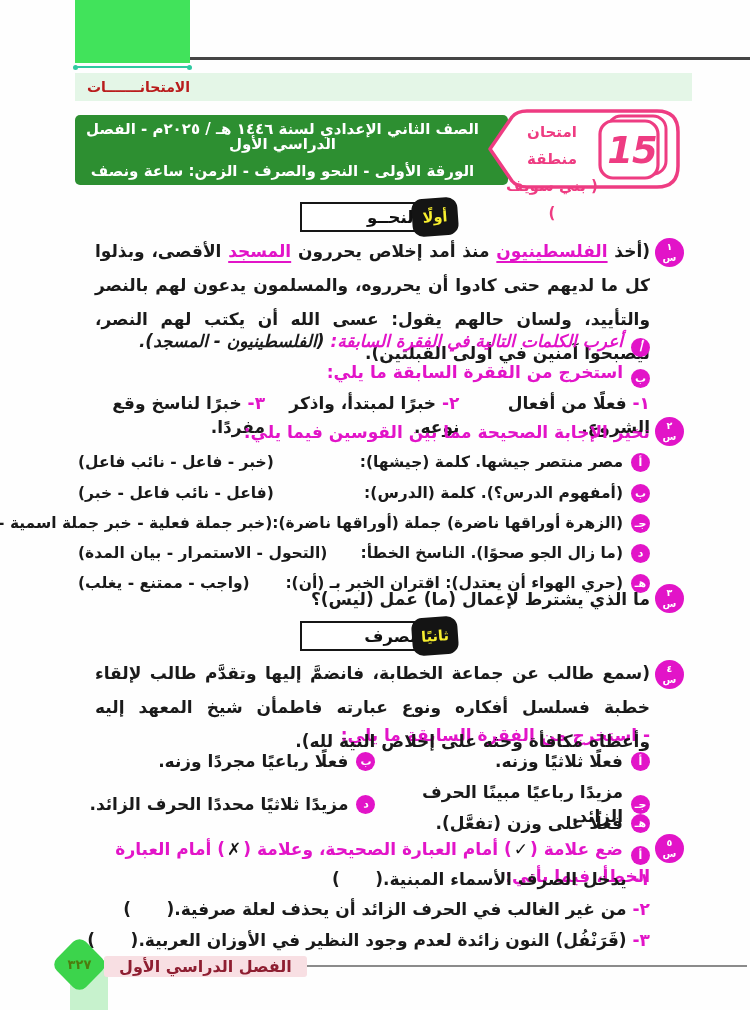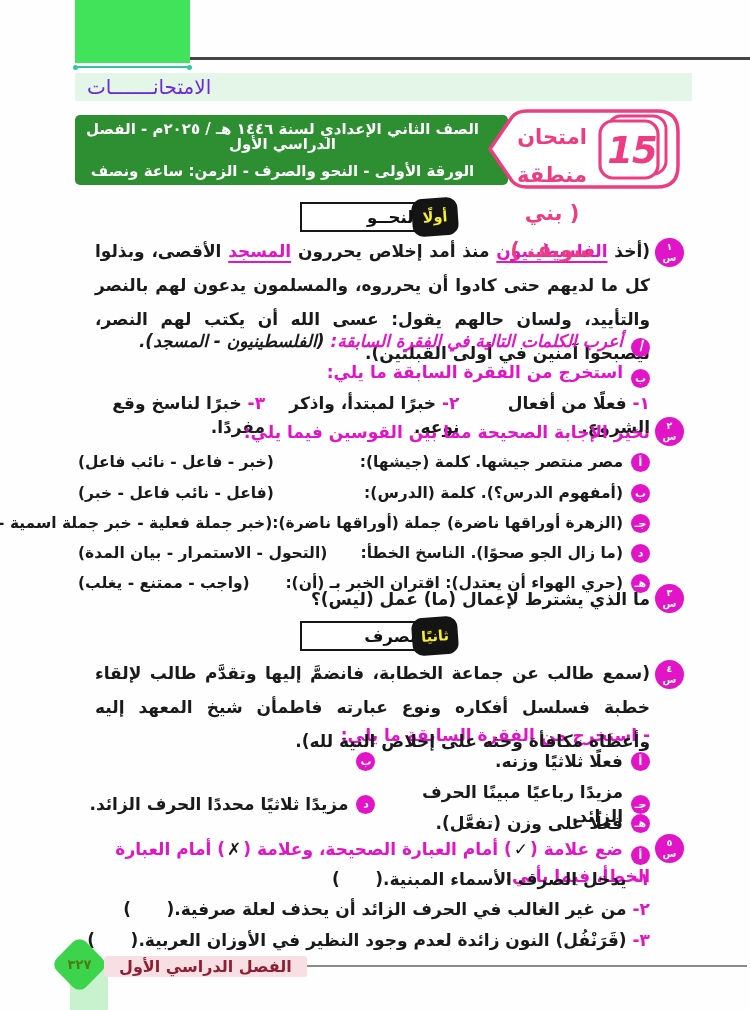--- a/index.html
+++ b/index.html
@@ -19,29 +19,29 @@
     margin:0 auto;
   }
   
   .top-rule{position:absolute;left:75px;right:0;top:57px;height:2.5px;background:#454545;}
   .green-block{position:absolute;left:75px;top:0;width:115px;height:63px;background:var(--bright-green);z-index:2;}
   .teal-line{position:absolute;left:75px;top:66px;width:115px;height:2px;background:#2fc9a0;z-index:2;}
   .teal-line::before,.teal-line::after{content:"";position:absolute;top:-1.5px;width:5px;height:5px;border-radius:50%;background:#2fc9a0;}
   .teal-line::before{left:-2px;} .teal-line::after{right:-2px;}
   .band{position:absolute;left:75px;right:58px;top:73px;height:28px;background:var(--band-green);
         display:flex;align-items:center;}
-  .band-label{font-size:20px;font-weight:normal;color:#6d28d9;direction:rtl;position:absolute;left:12px;}
+  .band-label{font-size:14px;font-weight:bold;color:#b91c1c;direction:rtl;position:absolute;left:12px;}
   
   .exam-box{position:absolute;left:75px;top:115px;width:433px;height:70px;background:var(--banner-green);
             border-radius:5px;color:#fff;display:flex;flex-direction:column;justify-content:center;
             text-align:center;font-weight:bold;font-size:15px;line-height:1.0;gap:12px;padding-left:8px;padding-right:26px;}
   .exam-badge{position:absolute;right:65px;top:106px;width:198px;height:86px;z-index:3;}
   .exam-badge svg{position:absolute;inset:0;}
   .eb-text{position:absolute;left:14px;top:13px;width:102px;text-align:center;color:var(--rose);
-           font-weight:bold;font-size:21px;line-height:1.8;}
+           font-weight:bold;font-size:15px;line-height:1.8;}
   .eb-num{position:absolute;left:114px;top:16px;width:62px;height:56px;display:flex;align-items:center;
           justify-content:center;color:var(--rose);font-weight:bold;font-size:37px;font-style:italic;letter-spacing:-1px;}
   
   .sec{position:absolute;left:50%;transform:translateX(-50%);width:150px;height:30px;
        border:2.5px solid #161616;background:#fff;display:flex;align-items:center;justify-content:center;z-index:1;}
   .sec-title{font-size:16.5px;font-weight:bold;color:#101010;padding-left:36px;letter-spacing:1px;}
   .sec-badge{position:absolute;right:-10px;top:50%;transform:translateY(-50%) rotate(-4deg);
              width:46px;height:38px;background:#141414;border-radius:11px;color:#f8ef2f;
              display:flex;align-items:center;justify-content:center;font-size:14.5px;font-weight:bold;}
   
@@ -183,20 +183,21 @@
 
   <div class="row just" style="top:656px;">(سمع طالب عن جماعة الخطابة، فانضمَّ إليها وتقدَّم طالب لإلقاء خطبة فسلسل أفكاره ونوع عبارته فاطمأن شيخ المعهد إليه وأعطاه مكافأة وحثه على إخلاص النية لله).</div>
 
   <div class="row cols" style="top:750px;">
     <span class="col r">
         <span class="lb">أ</span>
         <span>فعلًا ثلاثيًا وزنه.</span>
       </span>
     <span class="col l">
         <span class="lb">ب</span>
+        <span>فعلًا رباعيًا مجردًا وزنه.</span>
       </span>
   </div>
   <div class="row cols" style="top:781px;">
     <span class="col r">
         <span class="lb">جـ</span>
         <span>مزيدًا رباعيًا مبينًا الحرف الزائد.</span>
       </span>
     <span class="col l">
         <span class="lb">د</span>
         <span>مزيدًا ثلاثيًا محددًا الحرف الزائد.</span>

